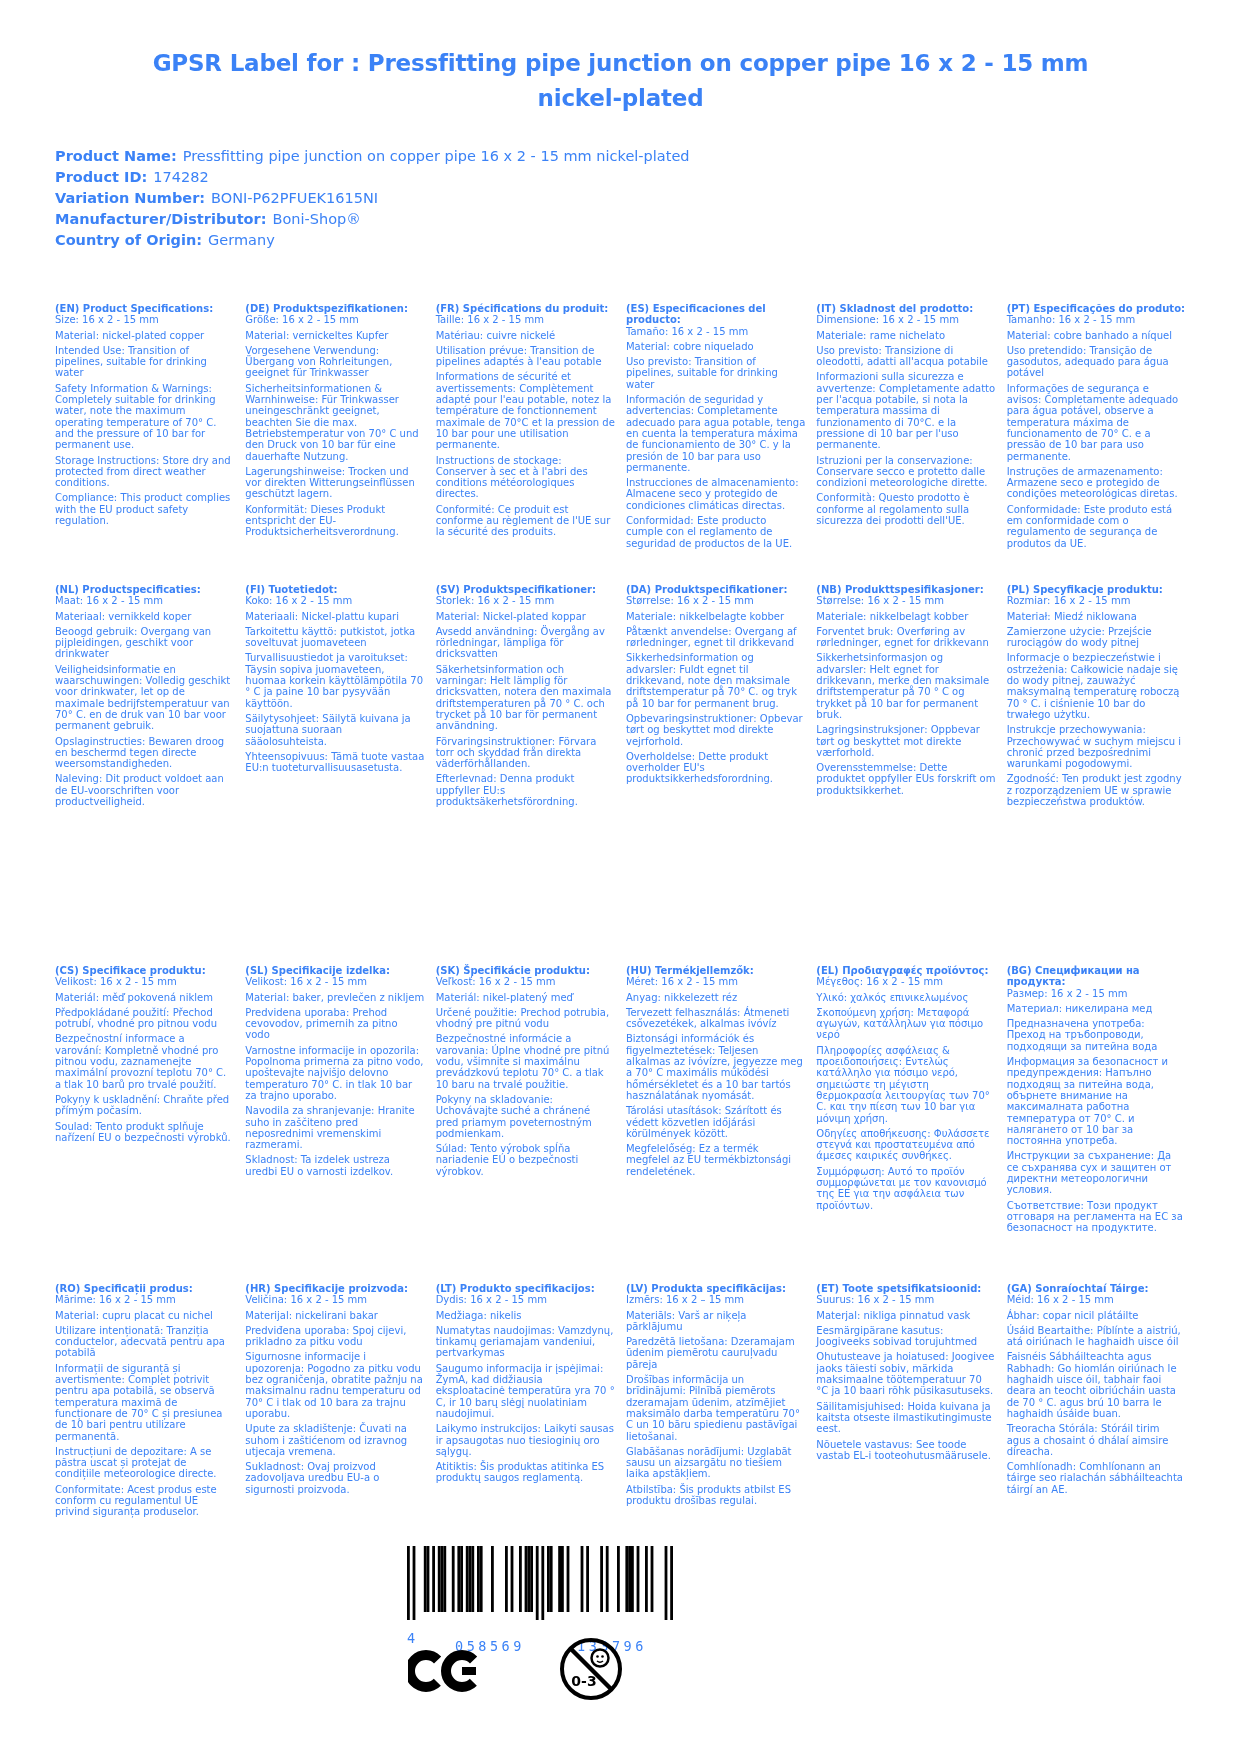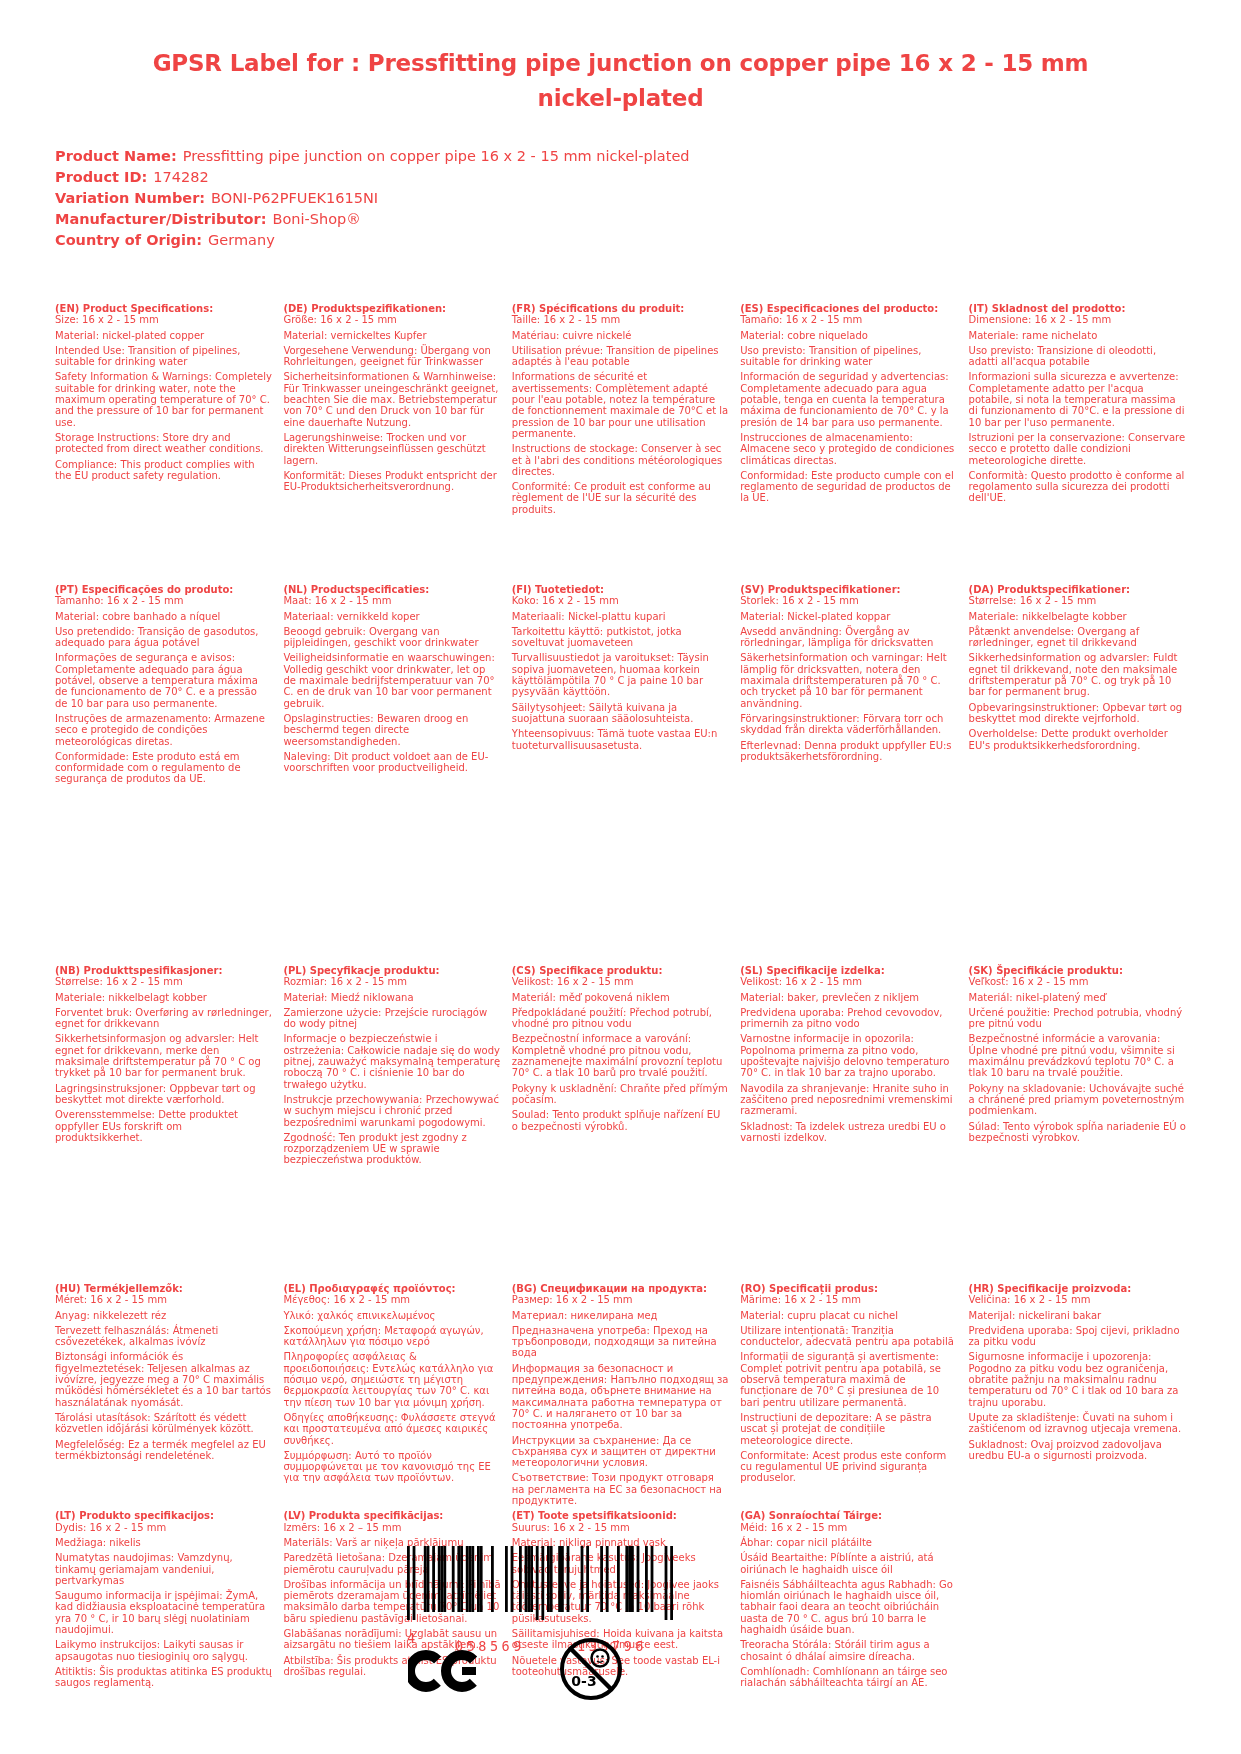--- a/index.html
+++ b/index.html
@@ -1,25 +1,25 @@
 <!DOCTYPE html>
 <html><head>
 <meta charset="utf-8">
 <style>
   html,body{margin:0;padding:0;background:#fff;}
-  .page{position:relative;width:1241px;height:1754px;background:#ffffff;color:#ef4444;
+  .page{position:relative;width:1241px;height:1754px;background:#ffffff;color:#3b82f6;
         font-family:"DejaVu Sans",sans-serif;overflow:hidden;}
   .title{position:absolute;top:46px;left:145px;width:951px;margin:0;text-align:center;
          font-size:23px;font-weight:bold;line-height:1.5;letter-spacing:-0.2px;}
   .product-info{position:absolute;top:146px;left:55px;width:1131px;font-size:14.5px;line-height:21px;}
   .pi-row{white-space:nowrap;}
   .pi-label{font-weight:bold;text-align:center;}
   .pi-value{margin-left:6px;}
   .lang-grid{position:absolute;top:303px;left:55px;width:1131px;display:grid;
-             grid-template-columns:repeat(5,1fr);grid-template-rows:281px 381px 318px auto;
+             grid-template-columns:repeat(6,1fr);grid-template-rows:281px 381px 318px auto;
              column-gap:11px;}
   .block{font-size:10px;line-height:11.3px;overflow:visible;}
   .block h3{font-size:10px;font-weight:bold;margin:0;padding:0;}
   .block p{margin:0 0 4px 0;padding:0;}
   .barcode-wrap{position:absolute;left:407px;top:1546px;width:266px;}
   .barcode-svg{display:block;}
   .barcode-digits{display:flex;align-items:center;margin-top:1px;
                   font-family:"DejaVu Sans Mono",monospace;font-size:13.5px;}
   .bd-first{width:22px;letter-spacing:0;}
   .bd-group{flex:1;text-align:center;letter-spacing:3.5px;margin-top:17px;}
@@ -67,21 +67,21 @@
         <p>Utilisation prévue: Transition de pipelines adaptés à l'eau potable</p>
         <p>Informations de sécurité et avertissements: Complètement adapté pour l'eau potable, notez la température de fonctionnement maximale de 70°C et la pression de 10 bar pour une utilisation permanente.</p>
         <p>Instructions de stockage: Conserver à sec et à l'abri des conditions météorologiques directes.</p>
         <p>Conformité: Ce produit est conforme au règlement de l'UE sur la sécurité des produits.</p>
       </div>
       <div class="block">
         <h3>(ES) Especificaciones del producto:</h3>
         <p>Tamaño: 16 x 2 - 15 mm</p>
         <p>Material: cobre niquelado</p>
         <p>Uso previsto: Transition of pipelines, suitable for drinking water</p>
-        <p>Información de seguridad y advertencias: Completamente adecuado para agua potable, tenga en cuenta la temperatura máxima de funcionamiento de 70° C. y la presión de 14 bar para uso permanente.</p>
+        <p>Información de seguridad y advertencias: Completamente adecuado para agua potable, tenga en cuenta la temperatura máxima de funcionamiento de 30° C. y la presión de 10 bar para uso permanente.</p>
         <p>Instrucciones de almacenamiento: Almacene seco y protegido de condiciones climáticas directas.</p>
         <p>Conformidad: Este producto cumple con el reglamento de seguridad de productos de la UE.</p>
       </div>
       <div class="block">
         <h3>(IT) Skladnost del prodotto:</h3>
         <p>Dimensione: 16 x 2 - 15 mm</p>
         <p>Materiale: rame nichelato</p>
         <p>Uso previsto: Transizione di oleodotti, adatti all'acqua potabile</p>
         <p>Informazioni sulla sicurezza e avvertenze: Completamente adatto per l'acqua potabile, si nota la temperatura massima di funzionamento di 70°C. e la pressione di 10 bar per l'uso permanente.</p>
         <p>Istruzioni per la conservazione: Conservare secco e protetto dalle condizioni meteorologiche dirette.</p>

